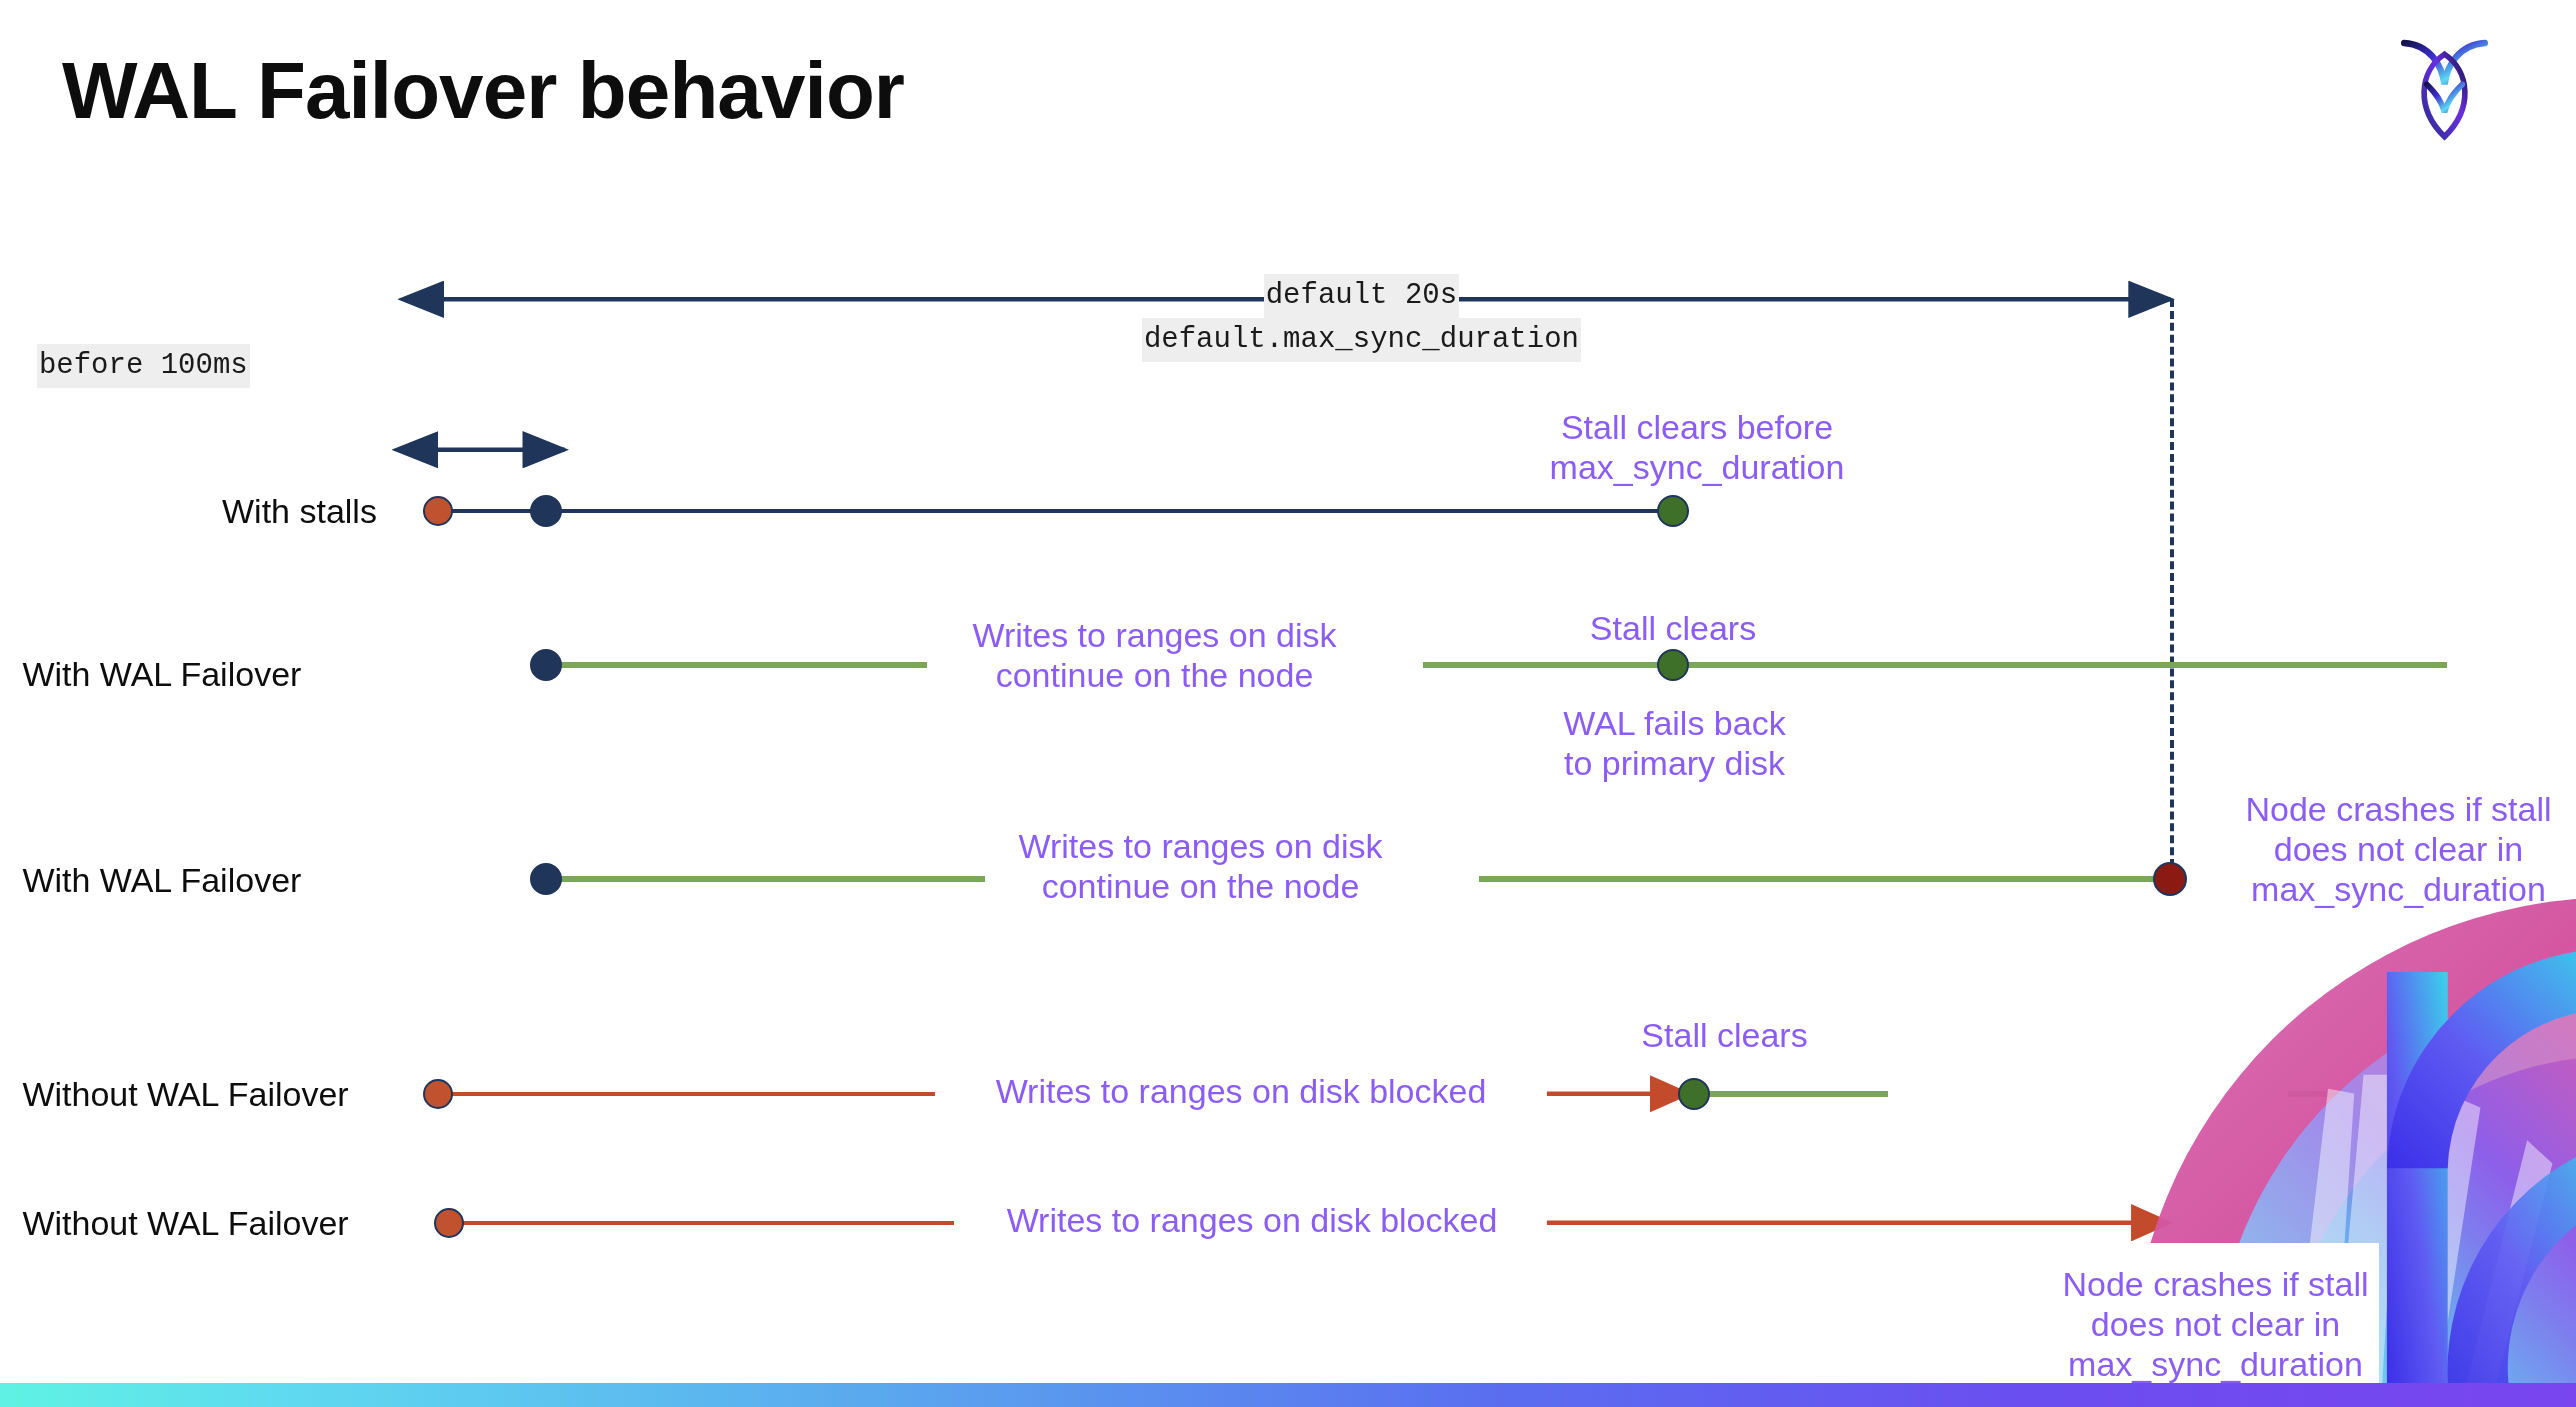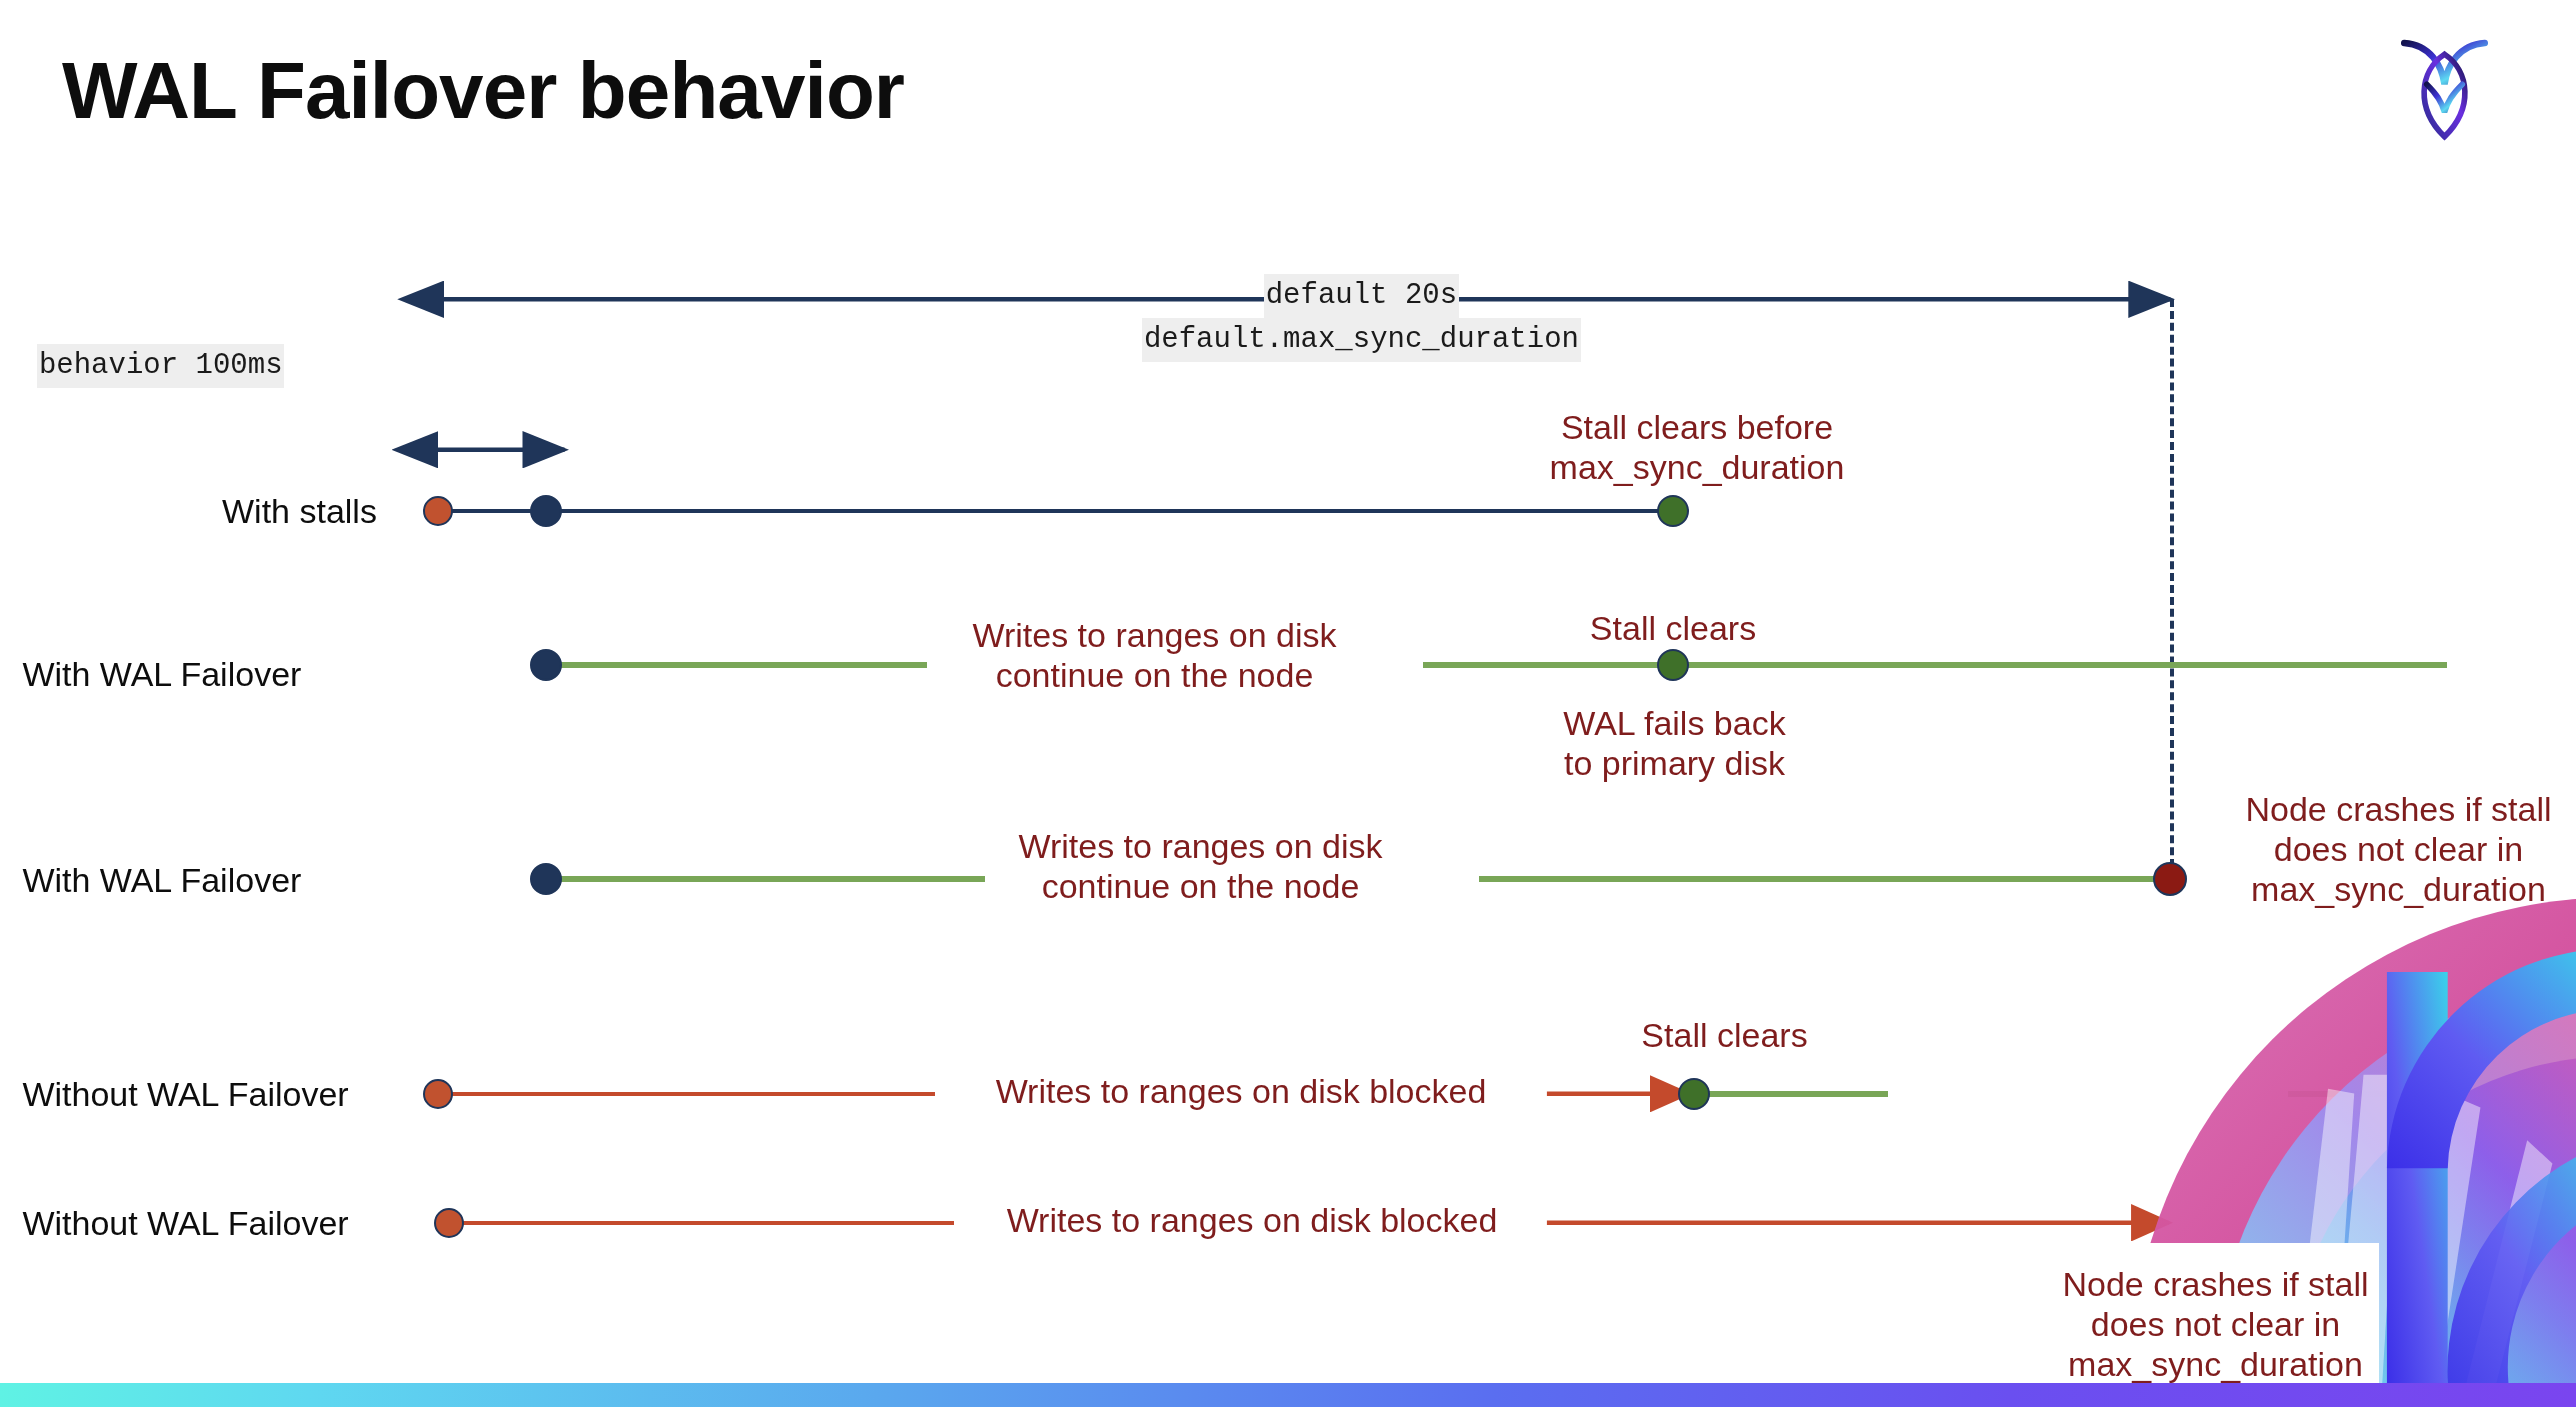--- a/index.html
+++ b/index.html
@@ -65,21 +65,21 @@
     position: absolute;
     font-size: 34px;
     color: #0d0d0d;
     white-space: nowrap;
     transform: translateY(-50%);
   }
   .note {
     position: absolute;
     font-size: 34px;
     line-height: 1.18;
-    color: #7f1d1d;
+    color: #8b5cf6;
     white-space: pre-line;
   }
   .note.center { text-align: center; }
   .note.left   { text-align: center; }
 
   .seg {
     position: absolute;
     height: 0;
     border-top-style: solid;
     transform: translateY(-50%);
@@ -196,21 +196,21 @@
   </svg>
 
   <div class="vdash" style="left:2170px; top:299px; height:580px;"></div>
 
   <div class="code" style="left:1142px; top:250px; text-align:center;margin-top:24px;">
     <span>default 20s</span><br>
     <span>default.max_sync_duration</span>
   </div>
 
   <div class="code" style="left:37px; top:344px;">
-    <span>behavior 100ms</span><br>
+    <span>before 100ms</span><br>
   </div>
 
   <div class="rowlabel" style="left:222px; top:511px;">With stalls</div>
 
   <div class="seg navy" style="left:437px; top:511px; width:1238px; border-top-width:4.7px;"></div>
 
   <div class="dot orange" style="left:438px; top:511px; width:30px; height:30px;"></div>
   <div class="dot navy" style="left:546px; top:511px; width:32px; height:32px;"></div>
   <div class="dot green" style="left:1673px; top:511px; width:32px; height:32px;"></div>
 

